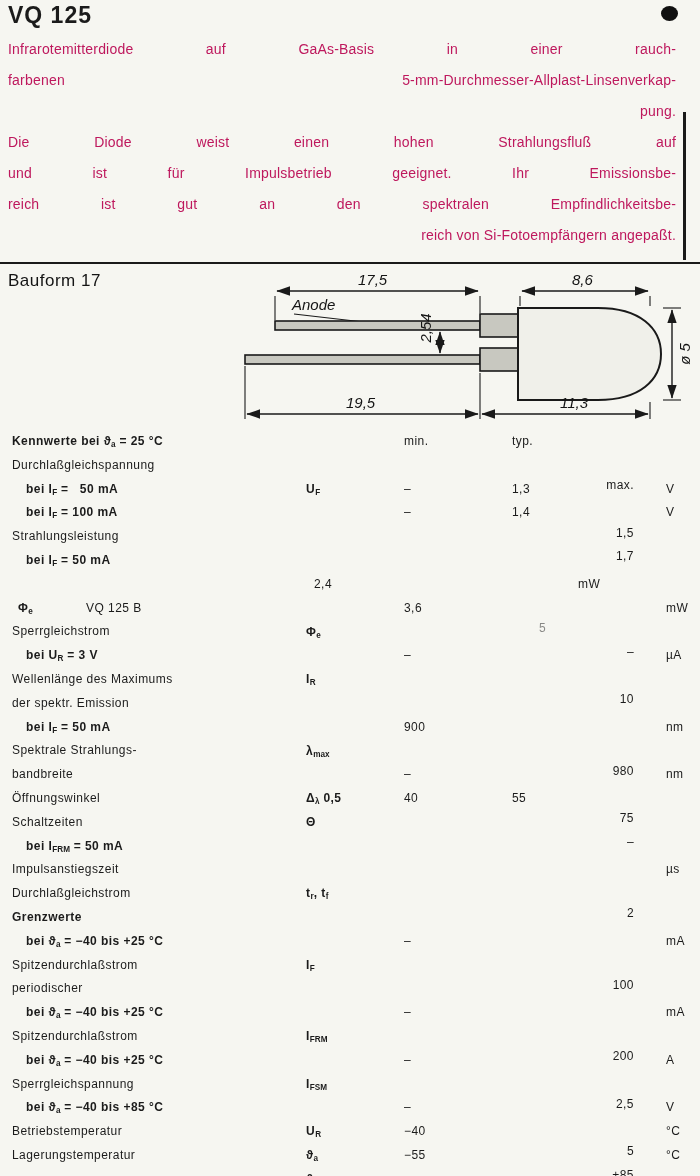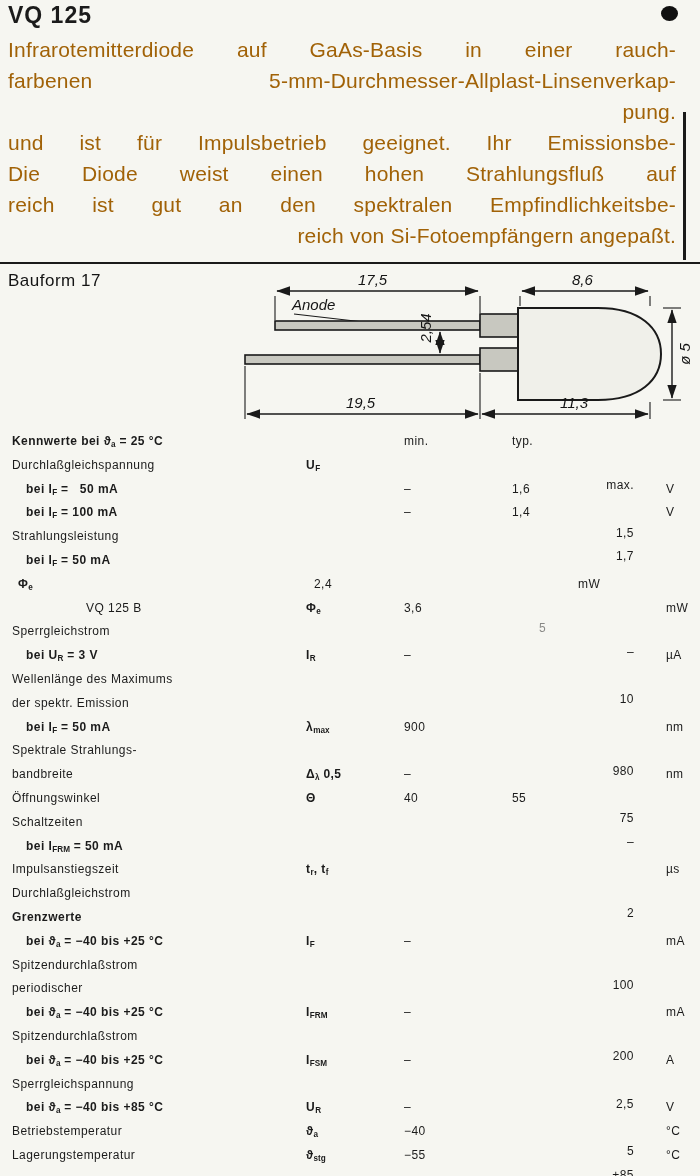--- a/index.html
+++ b/index.html
@@ -6,21 +6,21 @@
   body {
     width:700px; height:1176px;
     background:#f6f6f1;
     font-family:"Liberation Sans", sans-serif;
     color:#1b1b1b;
     position:relative;
     overflow:hidden;
   }
   .title { position:absolute; left:8px; top:2px; font-size:23px; font-weight:700; letter-spacing:1px; }
   .dot { position:absolute; right:22px; top:6px; width:17px; height:15px; background:#101010; border-radius:50%; }
-  .desc { position:absolute; left:8px; top:34px; width:668px; font-size:21px; line-height:31px; letter-spacing:0.2px; color:#a16207; }
+  .desc { position:absolute; left:8px; top:34px; width:668px; font-size:14px; line-height:31px; letter-spacing:0.2px; color:#be185d; }
   .jline { text-align:justify; text-align-last:justify; }
   .jlast { text-align:right; }
   .rule { position:absolute; left:0; top:262px; width:700px; height:2px; background:#1a1a1a; }
   .vborder { position:absolute; left:683px; top:112px; width:3px; height:148px; background:#1a1a1a; }
 
   .figure { position:absolute; left:0; top:264px; width:700px; height:162px; }
   .figure line { stroke:#1a1a1a; }
   .thin line { stroke-width:1.1; }
   .dim line { stroke-width:1.4; }
   .part rect { fill:#c8c8c0; stroke:#1a1a1a; stroke-width:1.6; }
@@ -28,41 +28,41 @@
   .figure text { font-family:"Liberation Sans", sans-serif; fill:#141414; }
   .fdim { font-style:italic; font-size:15px; }
   .ftext { font-size:17px; letter-spacing:0.5px; }
   #arr path { fill:#1a1a1a; }
 
   .table { position:absolute; left:12px; top:430px; width:692px; font-size:12px; letter-spacing:0.45px; }
   .trow, .thead { display:grid; grid-template-columns:288px 90px 86px 88px 88px 52px; height:23.8px; line-height:23.8px; }
   .c-label { white-space:pre; overflow:visible; }
   .ind1 { padding-left:14px; font-weight:700; }
   .ind2 { padding-left:74px; }
-  .c-sym { padding-left:6px; font-weight:700; white-space:pre; }
+  .c-sym { padding-left:6px; font-weight:700; white-space:pre;margin-top:24px; }
   .c-min { padding-left:14px; }
   .c-typ { padding-left:36px; }
   .c-max { text-align:right; padding-right:18px;margin-top:44px; }
   .c-unit { padding-left:14px; }
   .sub { font-size:0.68em; vertical-align:-0.28em; letter-spacing:0; }
   .bold { font-weight:700; }
   .faint { opacity:0.5; }
 </style>
 </head>
 <body>
 
 <div class="title">VQ 125</div>
 <div class="dot"></div>
 
 <div class="desc">
   <div class="jline">Infrarotemitterdiode auf GaAs-Basis in einer rauch-</div>
   <div class="jline">farbenen 5-mm-Durchmesser-Allplast-Linsenverkap-</div>
   <div class="jlast">pung.</div>
+  <div class="jline">Die Diode weist einen hohen Strahlungsfluß auf</div>
   <div class="jline">und ist für Impulsbetrieb geeignet. Ihr Emissionsbe-</div>
-  <div class="jline">Die Diode weist einen hohen Strahlungsfluß auf</div>
   <div class="jline">reich ist gut an den spektralen Empfindlichkeitsbe-</div>
   <div class="jlast">reich von Si-Fotoempfängern angepaßt.</div>
 </div>
 
 <div class="vborder"></div>
 <div class="rule"></div>
 
 <svg class="figure" viewBox="0 0 700 162">
   <defs>
     <marker id="arr" viewBox="0 0 10 8" markerWidth="10" markerHeight="8" refX="9.5" refY="4" orient="auto-start-reverse">
@@ -142,21 +142,21 @@
         <span class="c-sym">U<span class="sub">F</span></span>
         <span class="c-min"></span>
         <span class="c-typ"></span>
         <span class="c-max"></span>
         <span class="c-unit"></span>
       </div>
       <div class="trow">
         <span class="c-label ind1">bei I<span class="sub">F</span> =   50 mA</span>
         <span class="c-sym"></span>
         <span class="c-min">–</span>
-        <span class="c-typ">1,6</span>
+        <span class="c-typ">1,3</span>
         <span class="c-max">1,5</span>
         <span class="c-unit">V</span>
       </div>
       <div class="trow">
         <span class="c-label ind1">bei I<span class="sub">F</span> = 100 mA</span>
         <span class="c-sym"></span>
         <span class="c-min">–</span>
         <span class="c-typ">1,4</span>
         <span class="c-max">1,7</span>
         <span class="c-unit">V</span>

